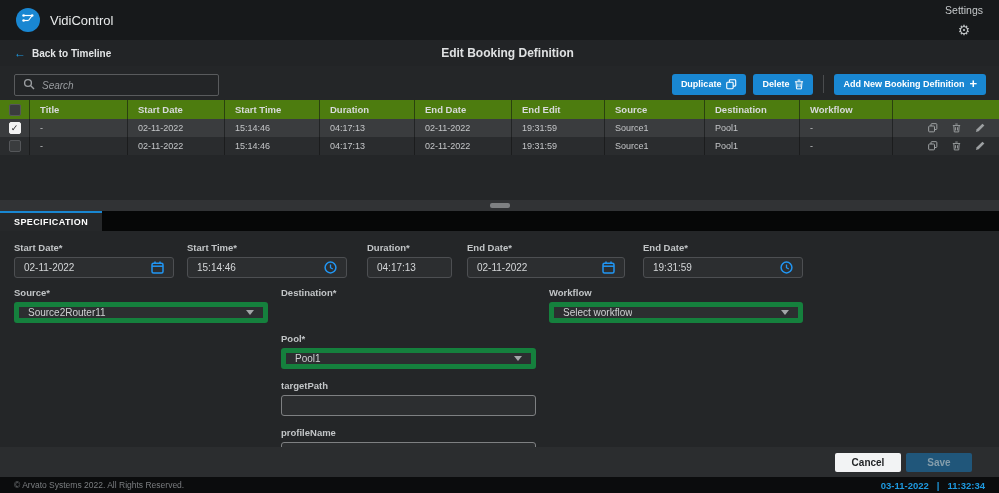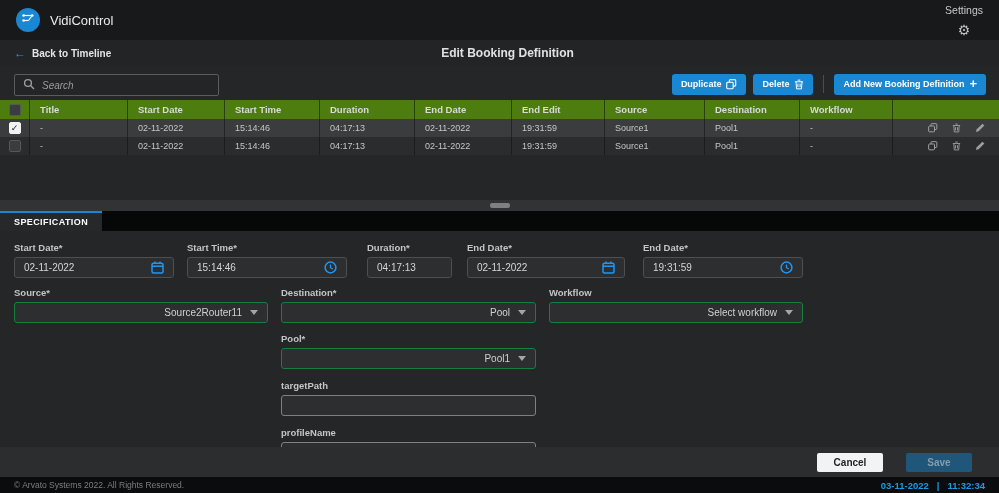--- a/index.html
+++ b/index.html
@@ -116,30 +116,30 @@
     height:21px; background:#2c2e30; border:1px solid #4d4f52; border-radius:3px;
     display:flex; align-items:center; padding:0 9px; gap:6px;
   }
   .ibox input {
     background:transparent; border:none; outline:none; color:#d4d6d8; font-size:10px; width:100%;
     font-family:"Liberation Sans","DejaVu Sans",sans-serif;
   }
   .ibox .ficon { display:flex; align-items:center; cursor:pointer; flex:0 0 auto; }
   .ibox.plainborder { border-color:#7e8082; }
   .dropdown {
-    height:21px; background:#2c2e30; border:1px solid #15803d; border-radius:3px;
-    display:flex; align-items:center; justify-content:flex-end;
+    height:21px; background:#2c2e30; border:5px solid #15803d; border-radius:3px;
+    display:flex; align-items:center; justify-content:space-between;
     padding:0 9px; cursor:pointer;
   }
   .dropdown .dval { color:#cfd1d3; font-size:10px; white-space:nowrap; overflow:hidden; }
   .caret { flex:0 0 auto; margin-left:8px; display:flex; align-items:center; }
   
   .actionbar {
     position:absolute; top:447px; left:0; right:0; height:30px; background:#2b2d2f;
-    display:flex; align-items:center; justify-content:flex-end; gap:23px; padding-right:27px;
+    display:flex; align-items:center; justify-content:flex-end; gap:5px; padding-right:27px;
   }
   .btn-cancel {
     min-width:66px; height:19px; background:#f2f3f4; color:#222426;
     border:none; border-radius:2px; font-size:10px; font-weight:bold; cursor:pointer;
     font-family:"Liberation Sans","DejaVu Sans",sans-serif;
   }
   .btn-save {
     min-width:66px; height:19px; background:#20567a; color:#849dab;
     border:none; border-radius:2px; font-size:10px; font-weight:bold; cursor:pointer;
     font-family:"Liberation Sans","DejaVu Sans",sans-serif;
@@ -385,28 +385,20 @@
       <span class="dval">Source2Router11</span>
       <span class="caret">
         <svg width="8" height="5" viewBox="0 0 8 5">
             <path d="M0 0h8L4 5z" fill="#a3a6a8"></path>
           </svg>
       </span>
     </div>
   </div>
   <div class="field" style="left:281px; top:56px; width:255px;">
     <span class="flabel">Destination*</span>
-    <div class="dropdown">
-      <span class="dval">Pool</span>
-      <span class="caret">
-        <svg width="8" height="5" viewBox="0 0 8 5">
-            <path d="M0 0h8L4 5z" fill="#a3a6a8"></path>
-          </svg>
-      </span>
-    </div>
   </div>
   <div class="field" style="left:549px; top:56px; width:254px;">
     <span class="flabel">Workflow</span>
     <div class="dropdown">
       <span class="dval">Select workflow</span>
       <span class="caret">
         <svg width="8" height="5" viewBox="0 0 8 5">
             <path d="M0 0h8L4 5z" fill="#a3a6a8"></path>
           </svg>
       </span>

